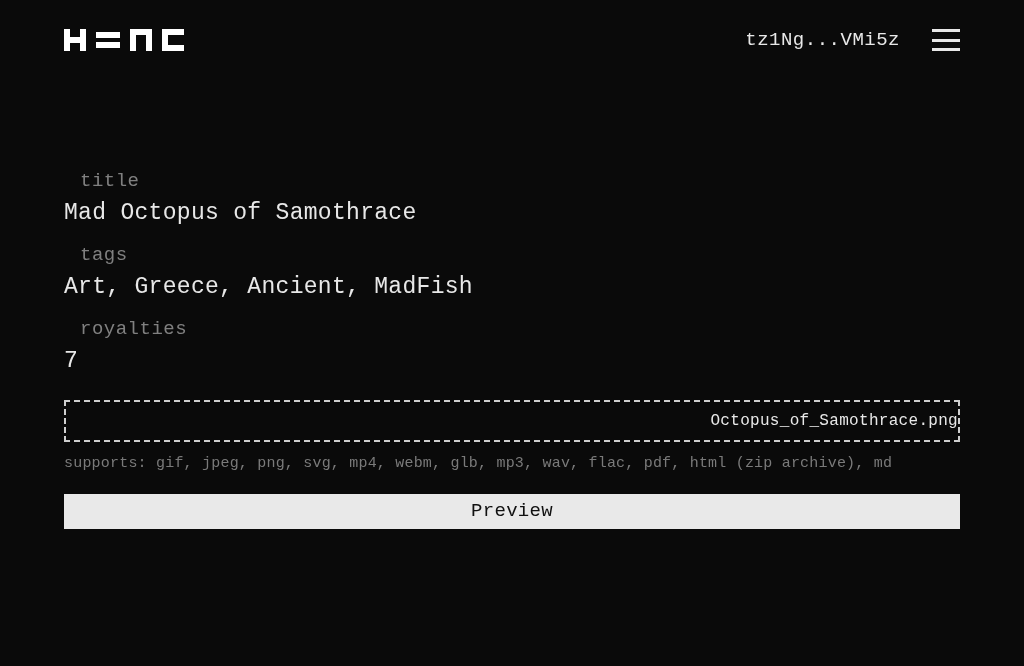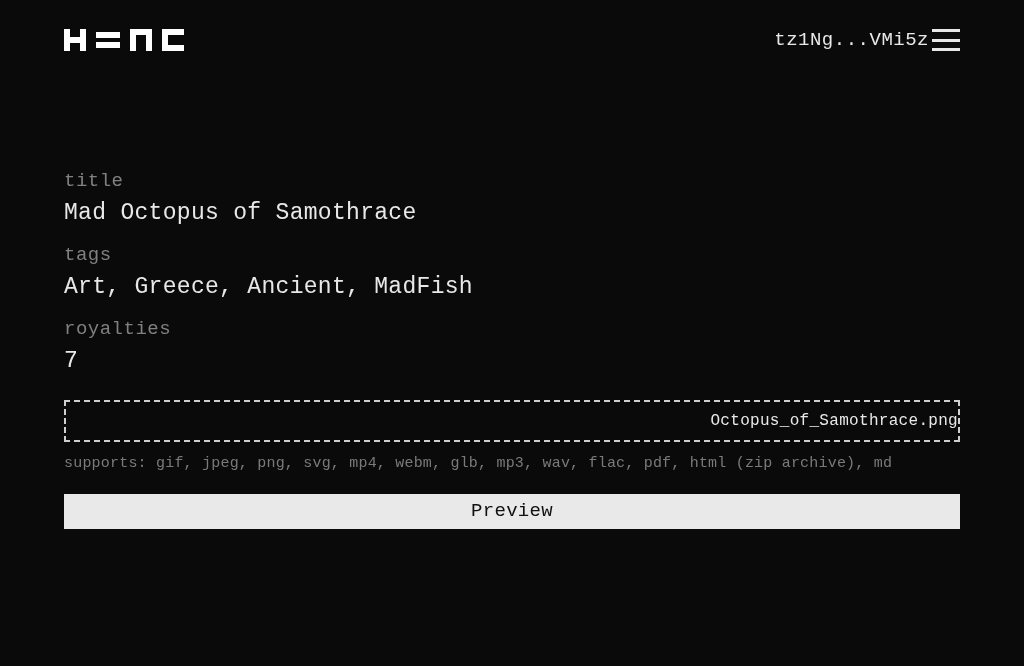--- a/index.html
+++ b/index.html
@@ -38,21 +38,21 @@
   .logo {
     display: flex;
     align-items: center;
     gap: 6px;
     height: 24px;
   }
   .logo svg { display:block; }
   .header-right {
     display: flex;
     align-items: center;
-    gap: 3px;
+    gap: 32px;
   }
   .wallet {
     font-size: 19px;
     letter-spacing: 0.5px;
     color: var(--fg);
   }
   .menu-icon {
     width: 28px; height: 22px;
     display:flex; flex-direction:column; justify-content:space-between;
     cursor:pointer;
@@ -68,20 +68,21 @@
     right: 64px;
   }
   .field {
     margin-bottom: 14px;
   }
   .field .label {
     color: var(--label);
     font-size: 19px;
     margin-bottom: 6px;
     letter-spacing: 0.5px;
+    margin-left: 16px;
   }
   .input-like {
     width: 100%;
     background: var(--field-bg);
     border: none;
     color: var(--fg);
     font-family: inherit;
     font-size: 23px;
     padding: 2px 0 4px 0;
     outline: none;

